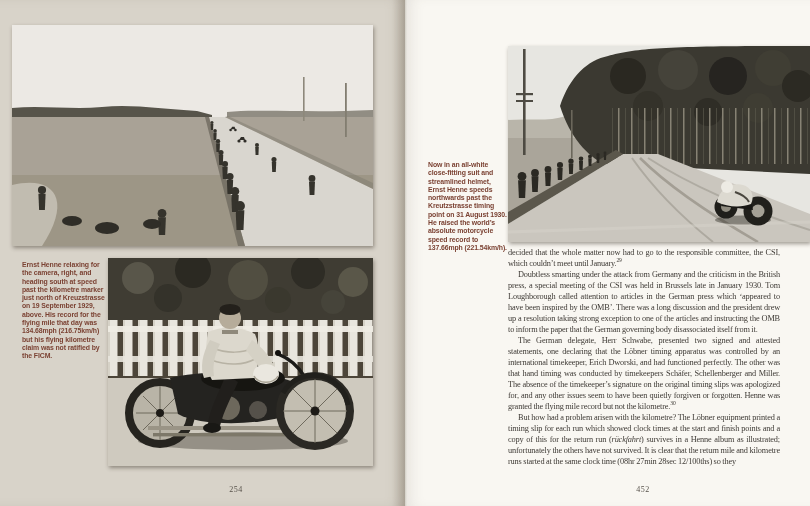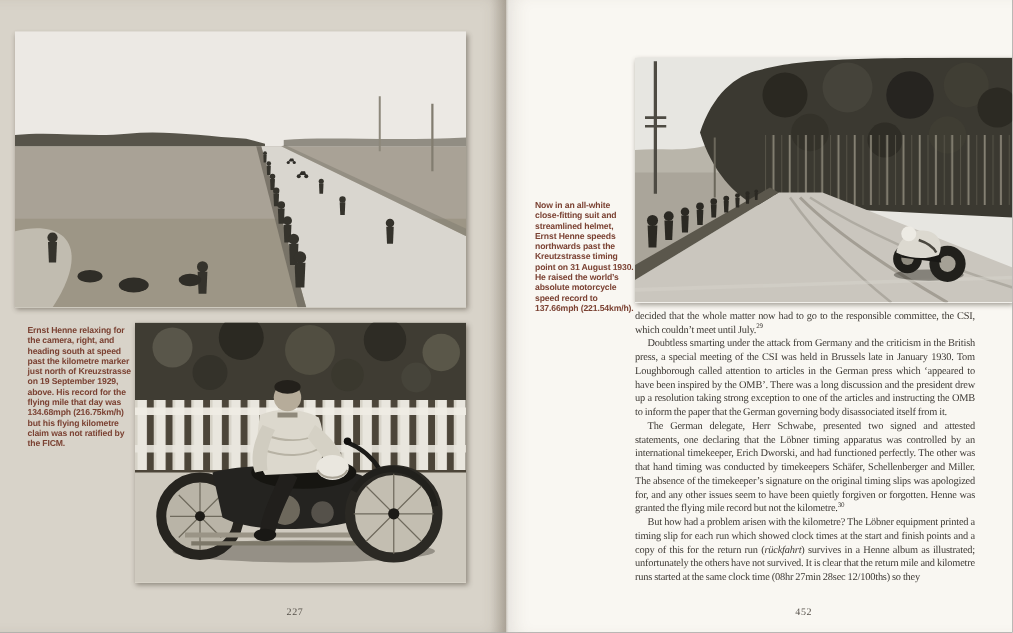--- a/index.html
+++ b/index.html
@@ -144,21 +144,21 @@
         <path d="M144,82 C158,92 166,104 168,114 L158,120 C152,108 142,98 138,92 Z" fill="#d5d1c5"></path>
         <path d="M102,82 C94,96 92,110 96,120 L106,118 C104,106 108,94 112,86 Z" fill="#d0ccc0"></path>
         <rect x="114" y="72" width="16" height="4" fill="#8f897b"></rect>
         <circle cx="122" cy="60" r="11" fill="#b6ac9a"></circle>
         <ellipse cx="122" cy="51.5" rx="10.5" ry="5.5" fill="#23201b"></ellipse>
         <ellipse cx="158" cy="116" rx="13" ry="10" fill="#eae7df"></ellipse>
         <path d="M146,118 A13,10 0 0 0 170,118" stroke="#a8a294" stroke-width="1.5" fill="none"></path>
       </svg>
     </figure>
 
-    <div class="folio folio-left">227</div>
+    <div class="folio folio-left">254</div>
   </div>
 
   <div class="page page-right">
 
     <figure class="photo photo-speed">
       <svg viewBox="0 0 302 196" preserveAspectRatio="none" aria-label="black-and-white photograph: Ernst Henne speeding along the tree-lined Kreutzstrasse road past a telegraph pole and spectators">
         <defs>
           <g id="p3fig">
               <circle cx="0" cy="-8.3" r="1.7"></circle>
               <path d="M-1.5,-6.8 L1.5,-6.8 L1.2,0 L-1.2,0 Z"></path>
@@ -212,21 +212,21 @@
           <path d="M-24,4 C-22,-8 -10,-16 2,-13 C10,-11 14,-2 10,6 C0,10 -14,9 -24,4 Z" fill="#dcd9d0"></path>
           <circle cx="-14" cy="-11" r="6" fill="#edebe4"></circle>
           <path d="M-6,-6 C0,-4 6,0 8,4" stroke="#4a473f" stroke-width="2" fill="none"></path>
         </g>
       </svg>
     </figure>
 
     <p class="caption caption-right">Now in an all-white close-fitting suit and streamlined helmet, Ernst Henne speeds northwards past the Kreutzstrasse timing point on 31 August 1930. He raised the world’s absolute motorcycle speed record to 137.66mph (221.54km/h).</p>
 
     <div class="body-text">
-      <p class="para"><span>decided that the whole matter now had to go to the responsible committee, the CSI, which couldn’t meet until July.</span><sup class="fn">29</sup></p>
+      <p class="para"><span>decided that the whole matter now had to go to the responsible committee, the CSI, which couldn’t meet until January.</span><sup class="fn">29</sup></p>
       <p class="para indent">Doubtless smarting under the attack from Germany and the criticism in the British press, a special meeting of the CSI was held in Brussels late in January 1930. Tom Loughborough called attention to articles in the German press which ‘appeared to have been inspired by the OMB’. There was a long discussion and the president drew up a resolution taking strong exception to one of the articles and instructing the OMB to inform the paper that the German governing body disassociated itself from it.</p>
       <p class="para indent"><span>The German delegate, Herr Schwabe, presented two signed and attested statements, one declaring that the Löbner timing apparatus was controlled by an international timekeeper, Erich Dworski, and had functioned perfectly. The other was that hand timing was conducted by timekeepers Schäfer, Schellenberger and Miller. The absence of the timekeeper’s signature on the original timing slips was apologized for, and any other issues seem to have been quietly forgiven or forgotten. Henne was granted the flying mile record but not the kilometre.</span><sup class="fn">30</sup></p>
       <p class="para indent"><span>But how had a problem arisen with the kilometre? The Löbner equipment printed a timing slip for each run which showed clock times at the start and finish points and a copy of this for the return run (</span><em class="it">rückfahrt</em><span>) survives in a Henne album as illustrated; unfortunately the others have not survived. It is clear that the return mile and kilometre runs started at the same clock time (08hr 27min 28sec 12/100ths) so they</span></p>
     </div>
 
     <div class="folio folio-right">452</div>
   </div>
 
   <div class="gutter"></div>
 </div>

